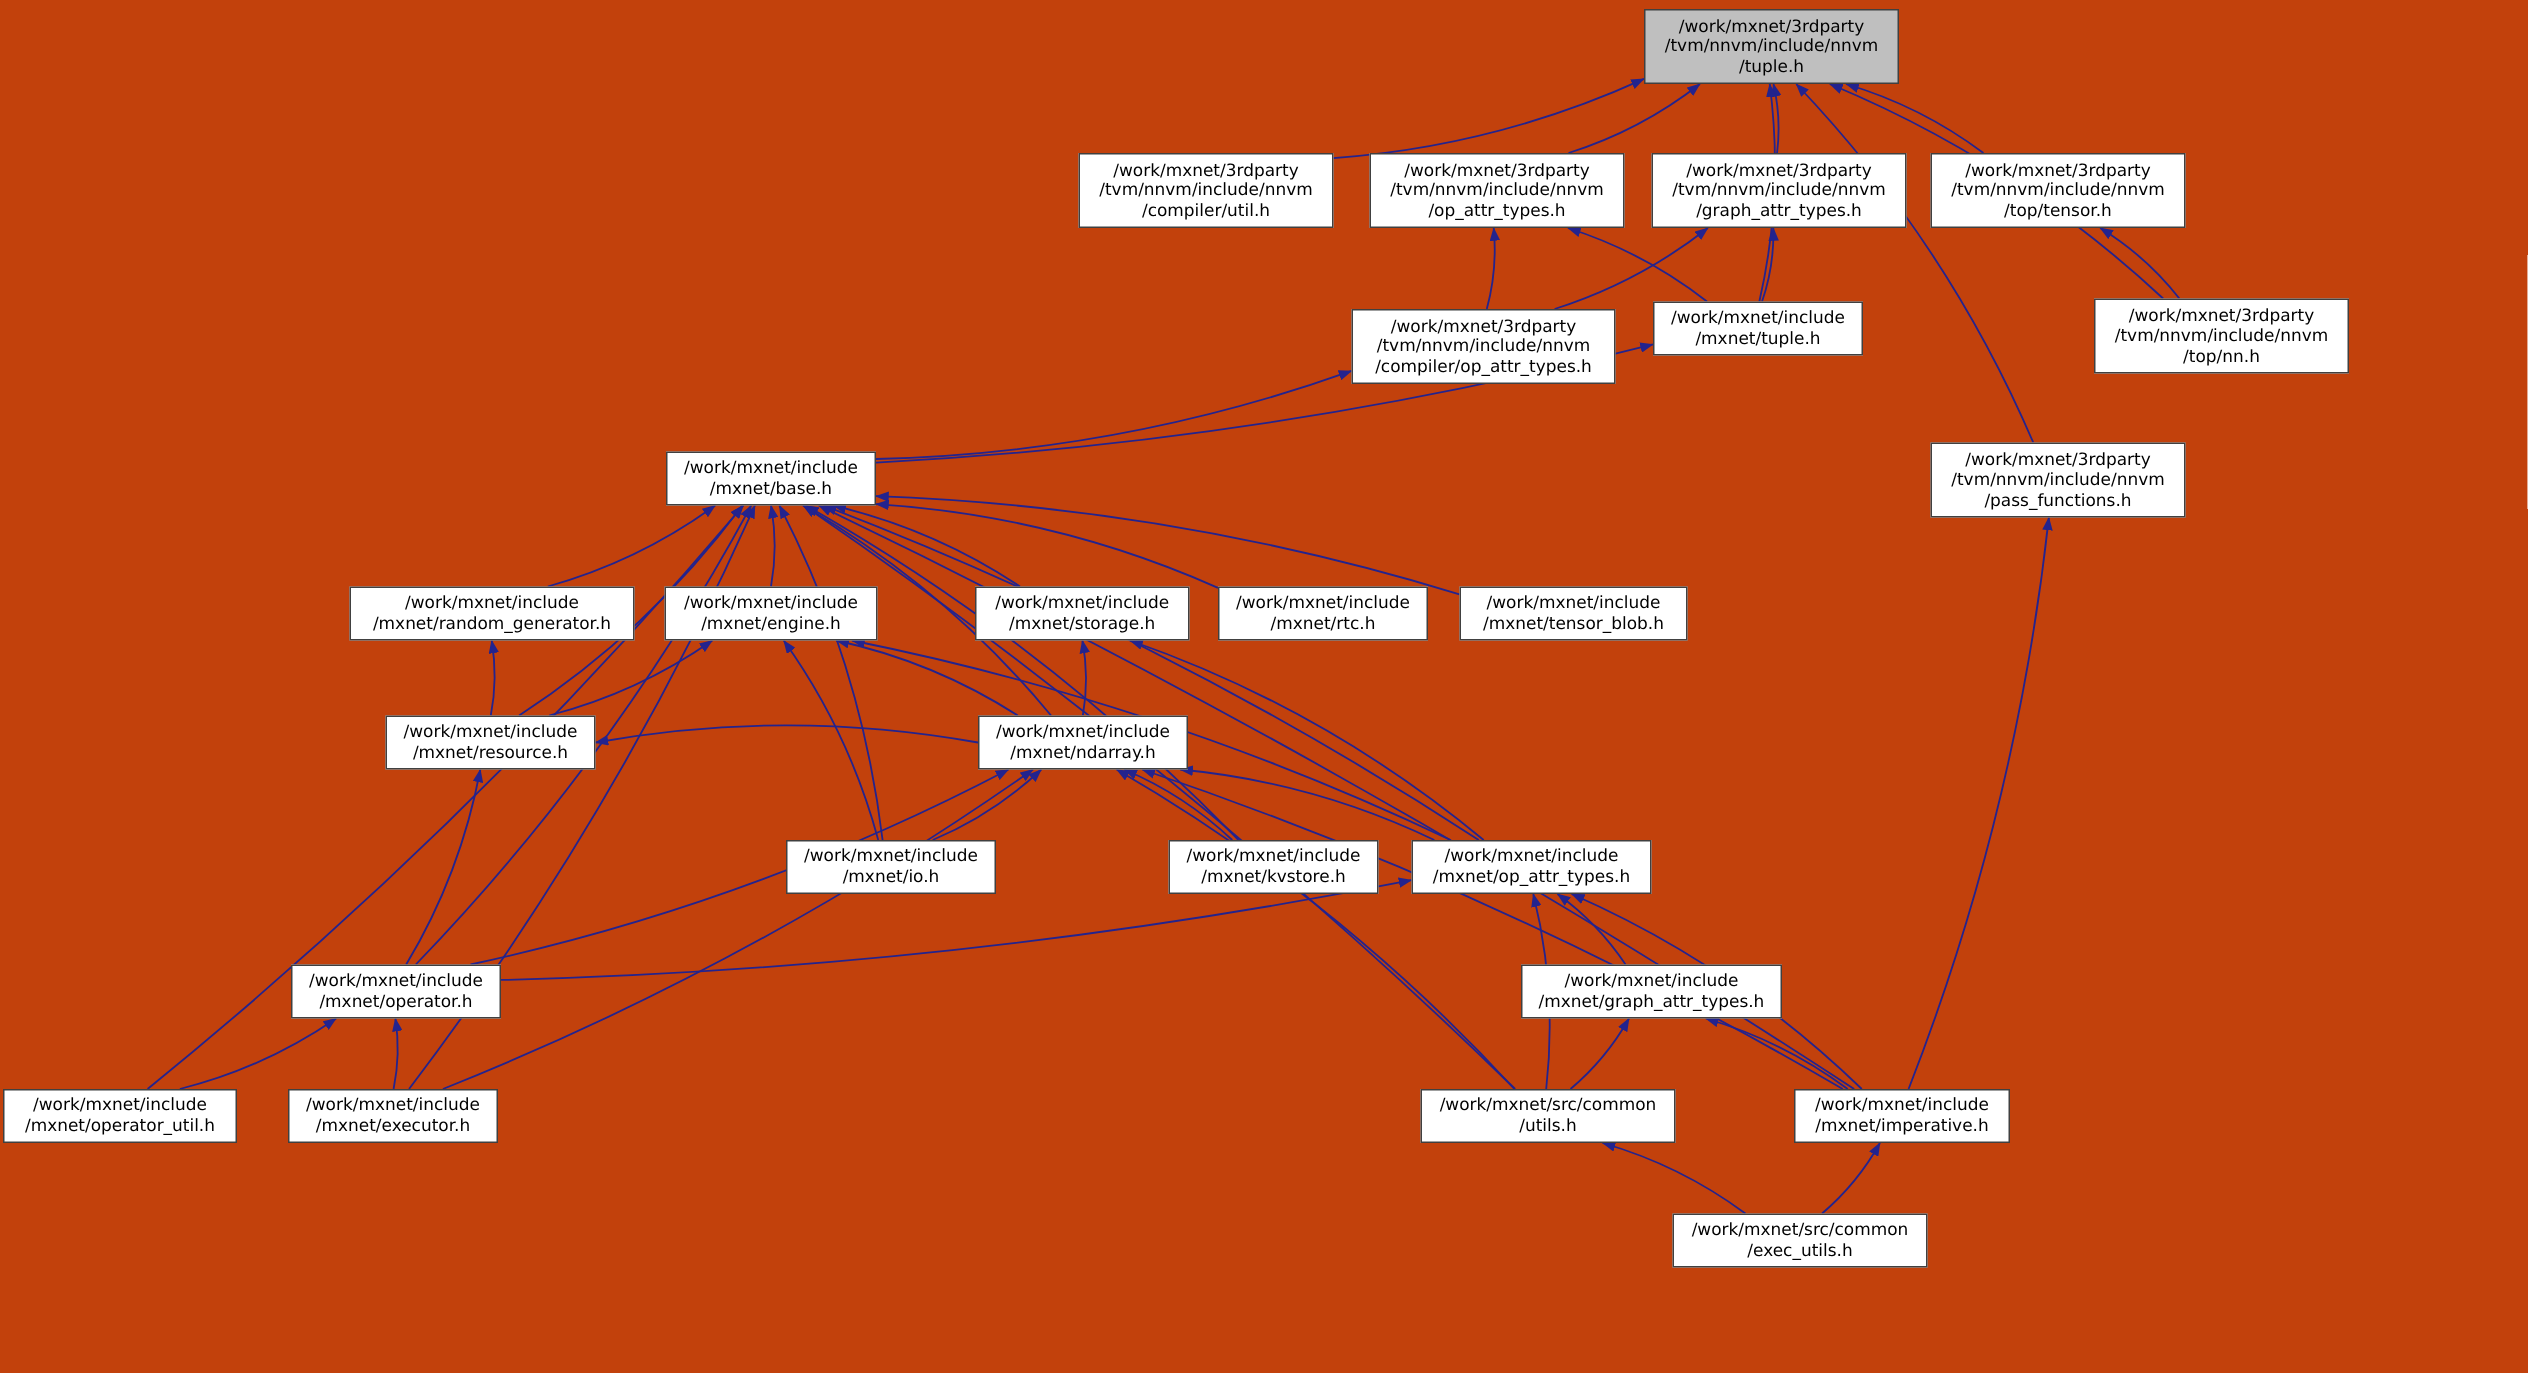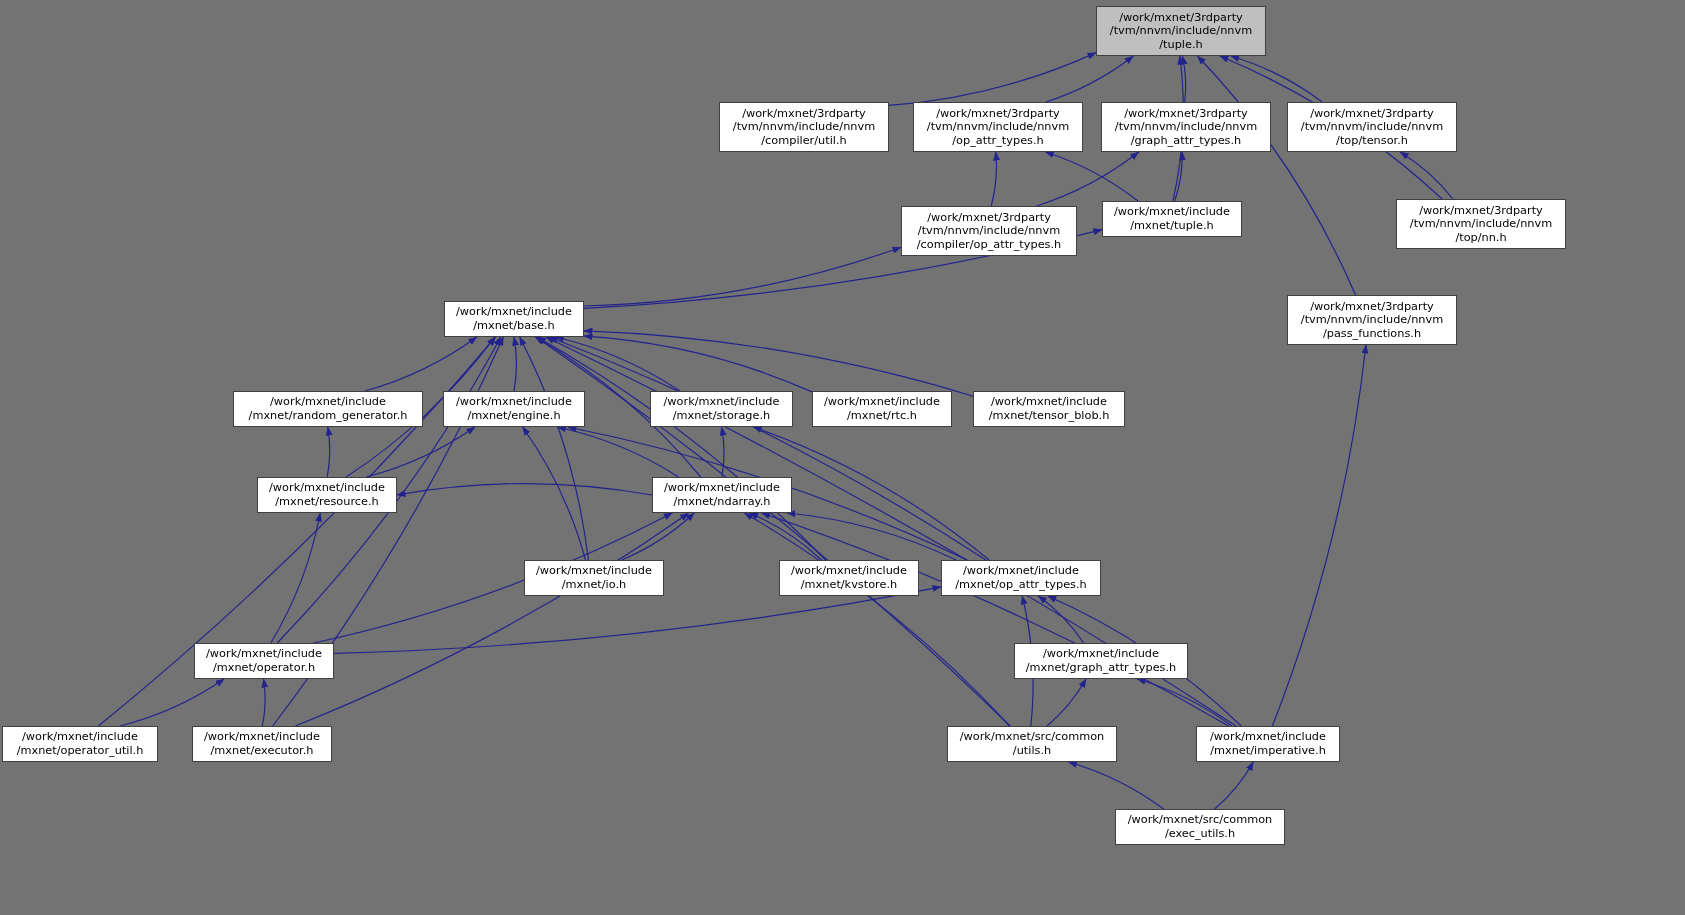--- a/index.html
+++ b/index.html
@@ -1,18 +1,18 @@
 <!DOCTYPE html>
 <html><head>
 <meta charset="utf-8">
 <title>Doxygen dependency graph</title>
 <style>
   html,body{margin:0;padding:0;background:#ffffff;}
   body{font-family:"DejaVu Sans","Liberation Sans",sans-serif;}
-  #graph-root{position:relative;width:1685px;height:915px;background:#737373;overflow:hidden;}
+  #graph-root{position:relative;width:1685px;height:915px;background:#c2410c;overflow:hidden;}
   svg#edges{position:absolute;left:0;top:0;width:1685px;height:915px;}
   .node{position:absolute;box-sizing:border-box;background:#ffffff;border:1px solid #404040;
         display:flex;align-items:center;justify-content:center;text-align:center;
         font-size:11.3px;line-height:13.6px;color:#000;white-space:pre;letter-spacing:0px;}
   .node.root{background:#bfbfbf;border:1px solid #404040;}
   .node span{display:block;padding:0 3px;}
 </style>
 </head>
 <body>
 

